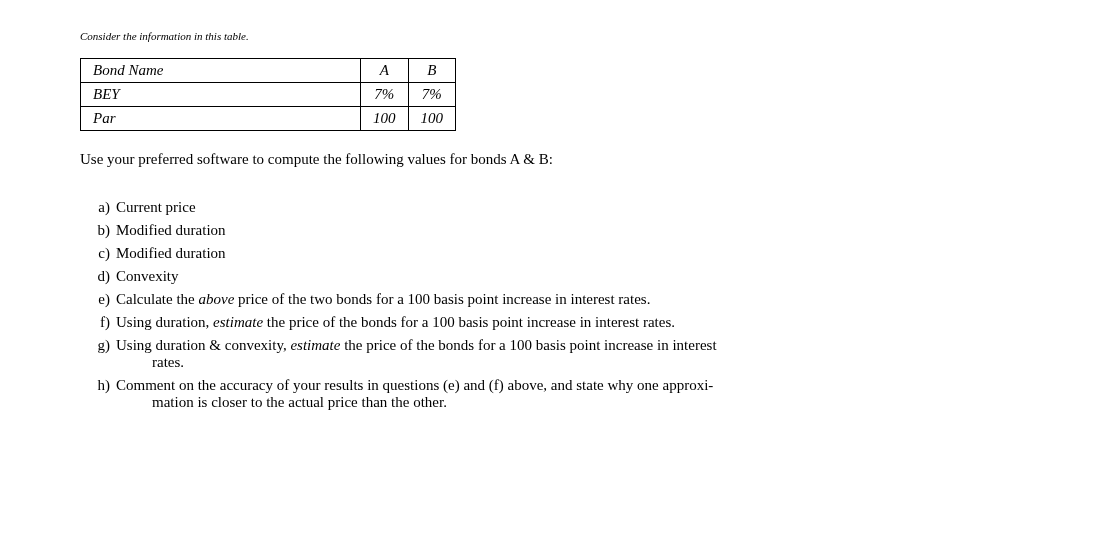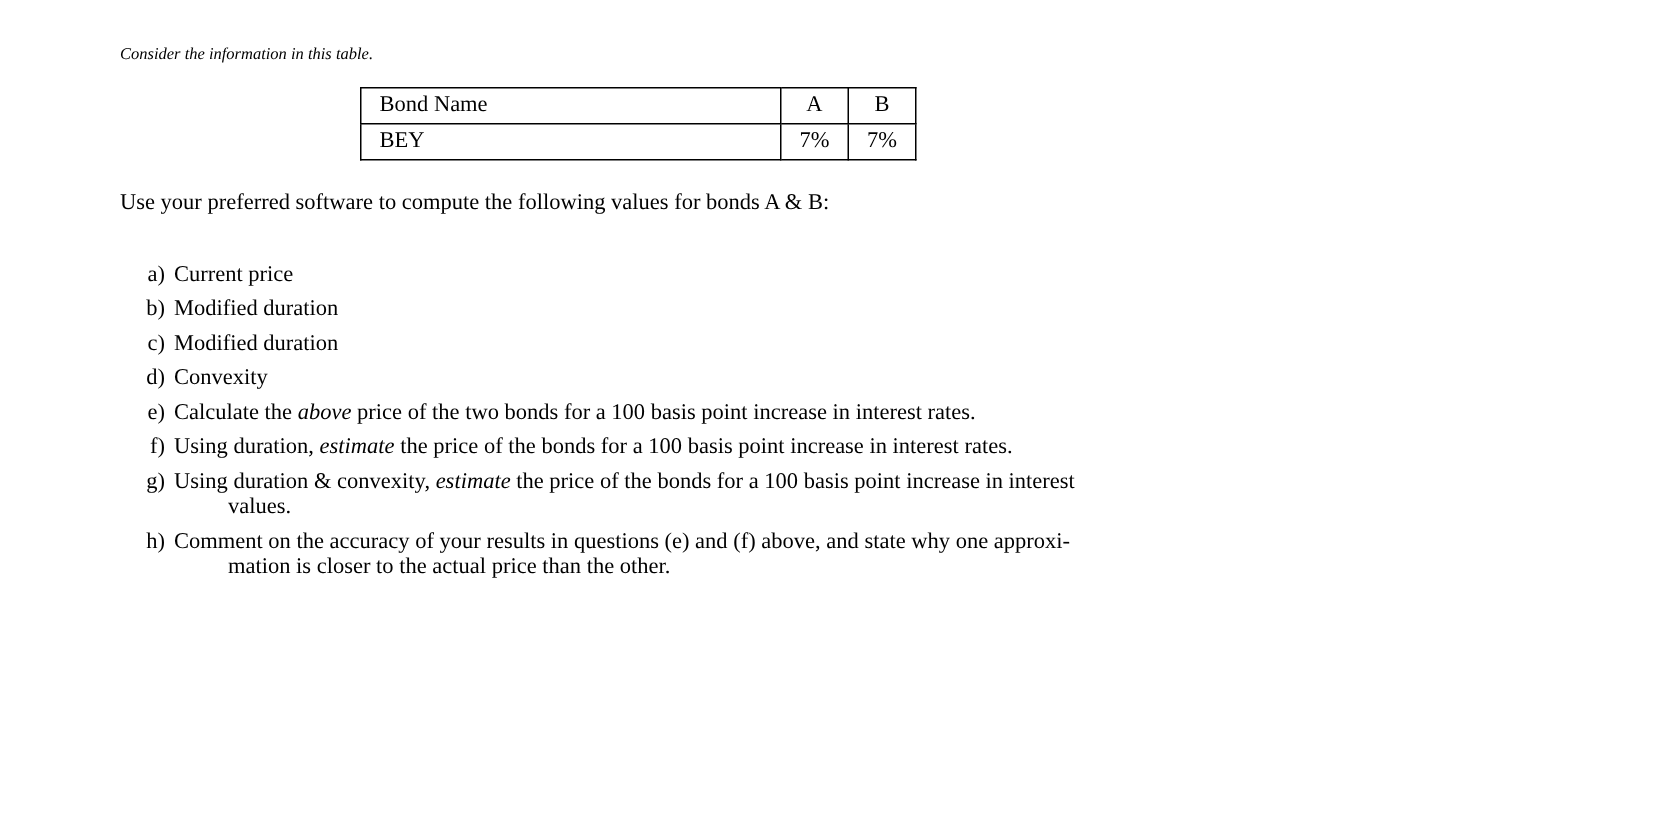--- a/index.html
+++ b/index.html
@@ -18,22 +18,22 @@
       padding: 30px 60px 30px 80px;
     }
 
     .intro-text {
       margin-bottom: 16px;
       font-size: 11px;
       font-style: italic;
     }
 
     .bond-table-wrapper {
-      margin-left: 160px;
       margin-bottom: 20px;
+      font-style: italic;
     }
 
     .bond-table {
       border-collapse: collapse;
       font-size: 15px;
     }
 
     .bond-table td, .bond-table th {
       border: 1px solid #000;
       padding: 3px 12px;
@@ -102,20 +102,25 @@
       <tr>
         <td>Bond Name</td>
         <td class="center">A</td>
         <td class="center">B</td>
       </tr>
       <tr>
         <td>BEY</td>
         <td class="center">7%</td>
         <td class="center">7%</td>
       </tr>
+      <tr>
+        <td>Par</td>
+        <td class="center">100</td>
+        <td class="center">100</td>
+      </tr>
     </tbody>
   </table>
 </div>
 
 <p class="software-text">Use your preferred software to compute the following values for bonds A &amp; B:</p>
 
 <ul class="questions">
 
   <li class="question-item">
     <span class="question-label">a)</span>
@@ -144,21 +149,21 @@
 
   <li class="question-item">
     <span class="question-label">f)</span>
     <span class="question-text">Using duration, <em>estimate</em> the price of the bonds for a 100 basis point increase in interest rates.</span>
   </li>
 
   <li class="question-item">
     <span class="question-label">g)</span>
     <span class="question-text">
       Using duration &amp; convexity, <em>estimate</em> the price of the bonds for a 100 basis point increase in interest<br>
-      <span class="continuation">values.</span>
+      <span class="continuation">rates.</span>
     </span>
   </li>
 
   <li class="question-item">
     <span class="question-label">h)</span>
     <span class="question-text">
       Comment on the accuracy of your results in questions (e) and (f) above, and state why one approxi-<br>
       <span class="continuation">mation is closer to the actual price than the other.</span>
     </span>
   </li>

